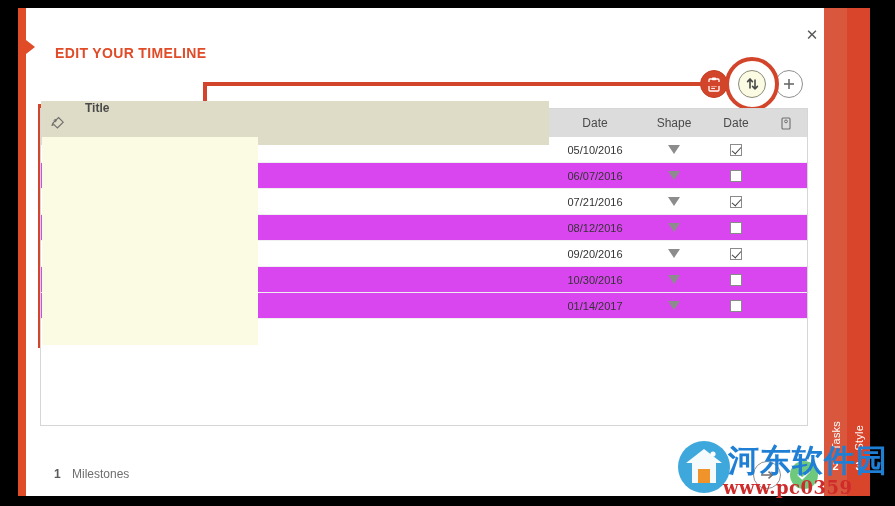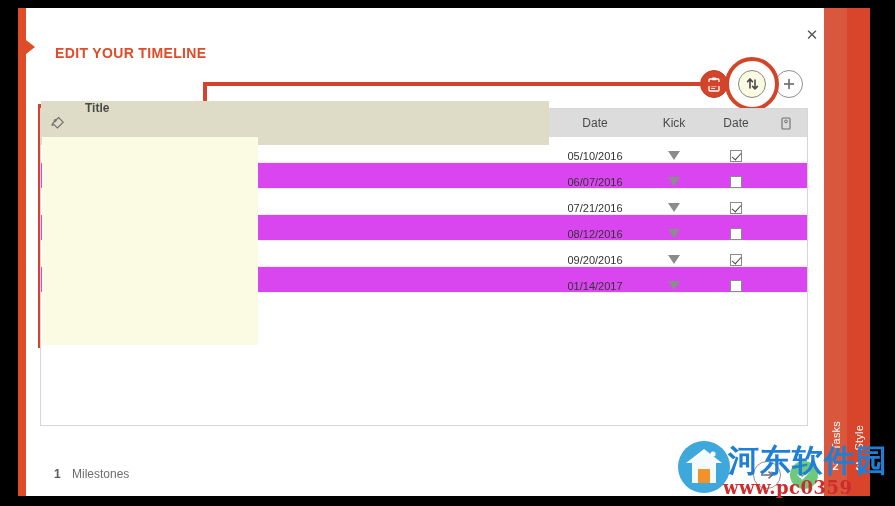--- a/index.html
+++ b/index.html
@@ -182,21 +182,21 @@
   .thead .cell-shape { width: 66px; text-align: center; }
   .thead .cell-below { width: 58px; text-align: center; }
   .thead .cell-del   { width: 42px; display:flex; align-items:center; justify-content:center; }
 
   
   .thead .tint { background: #dedcc6; height: 44px; }
 
   .trow {
     display: flex;
     height: 26px;
-    align-items: flex-end;
+    align-items: center;
     font-size: 11px;
     color: #2b2b2b;
     border-bottom: 1px solid #efefef;
   }
   .trow.even { background: #ffffff; }
   .trow.odd  { background: #d946ef; }
 
   .trow .cell-swatch { width: 32px; display:flex; align-items:center; justify-content:center; }
   .trow .cell-title  { flex: 1 1 auto; padding-left: 12px; }
   .trow .cell-date   { width: 92px; text-align: center; color:#333; }
@@ -350,21 +350,21 @@
       <div class="thead">
         <div class="cell-tag tint">
           <svg width="15" height="14" viewBox="0 0 15 14">
             <path d="M8.5 1.5 L13.2 6.2 L7.4 12 L2.7 7.3 Z" fill="none" stroke="#6e6e6e" stroke-width="1.1"></path>
             <circle cx="5.2" cy="4.6" r="1.1" fill="none" stroke="#6e6e6e" stroke-width="1"></circle>
             <path d="M2.7 7.3 L1 9.6 L3.6 10.1 Z" fill="#6e6e6e"></path>
           </svg>
         </div>
         <div class="cell-title tint">Title</div>
         <div class="cell-date">Date</div>
-        <div class="cell-shape">Kick</div>
+        <div class="cell-shape">Shape</div>
         <div class="cell-below">Date</div>
         <div class="cell-del">
           <svg width="14" height="15" viewBox="0 0 14 15">
             <rect x="3" y="2" width="8" height="11" rx="1" fill="none" stroke="#6e6e6e" stroke-width="1.1"></rect>
             <circle cx="7" cy="5.4" r="1.4" fill="none" stroke="#6e6e6e" stroke-width="1"></circle>
           </svg>
         </div>
       </div>
 
       <div id="tbody">
@@ -409,20 +409,30 @@
             <div class="cell-del"></div>
           </div>
           <div class="trow even">
             <div class="cell-swatch">
               <div class="swatch" style="background: rgb(249, 176, 20);"></div>
             </div>
             <div class="cell-title">Milestone #3</div>
             <div class="cell-date">09/20/2016</div>
             <div class="cell-shape"><span class="tri-down"></span></div>
             <div class="cell-below"><span class="cbx on"></span></div>
+            <div class="cell-del"></div>
+          </div>
+          <div class="trow odd">
+            <div class="cell-swatch">
+              <div class="swatch" style="background: rgb(75, 111, 192);"></div>
+            </div>
+            <div class="cell-title">Milestone #4</div>
+            <div class="cell-date">10/30/2016</div>
+            <div class="cell-shape"><span class="tri-down"></span></div>
+            <div class="cell-below"><span class="cbx"></span></div>
             <div class="cell-del"></div>
           </div>
           <div class="trow odd">
             <div class="cell-swatch">
               <div class="swatch" style="background: rgb(65, 80, 94);"></div>
             </div>
             <div class="cell-title">Sign Off</div>
             <div class="cell-date">01/14/2017</div>
             <div class="cell-shape"><span class="tri-down"></span></div>
             <div class="cell-below"><span class="cbx"></span></div>

